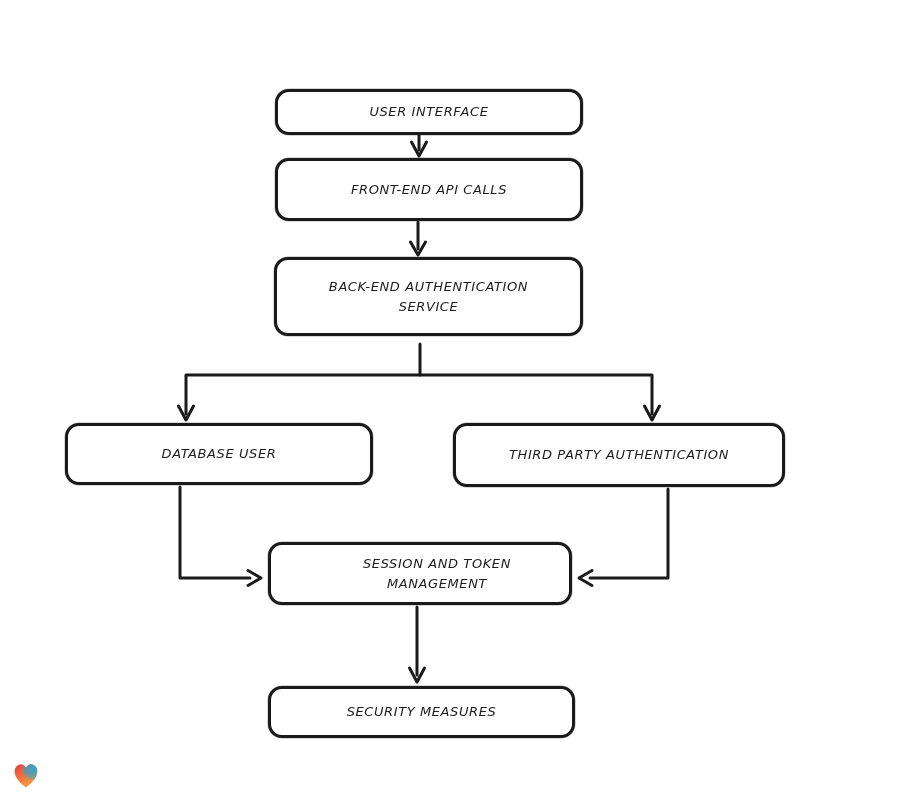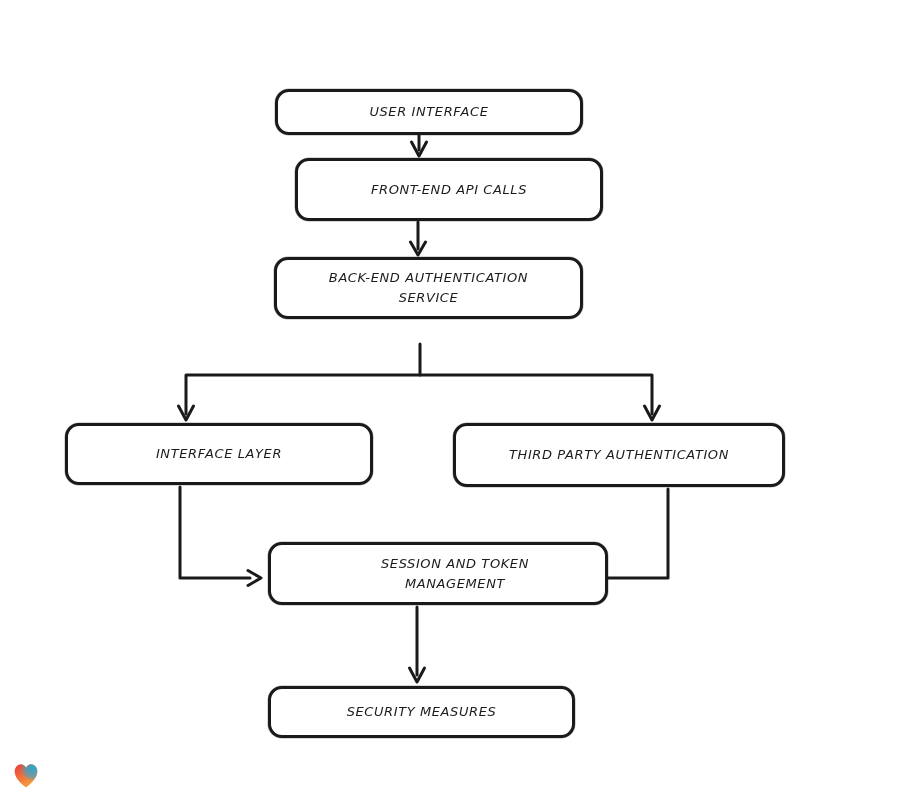--- a/index.html
+++ b/index.html
@@ -35,25 +35,25 @@
     font-style: italic;
     font-size: 13px;
     line-height: 20px;
     letter-spacing: 0.6px;
     color: #1c1c1c;
     white-space: pre-line;
     padding: 0 14px;
   }
   
   .n-user-interface            { left: 275px; top: 45px;  width: 308px; height: 46px; margin-top: 44px; }
-  .n-front-end-api-calls       { left: 275px; top: 158px; width: 308px; height: 63px; margin-left: 20px; }
-  .n-back-end-auth-service     { left: 274px; top: 257px; width: 309px; height: 62px; }
+  .n-front-end-api-calls       { left: 275px; top: 158px; width: 308px; height: 63px; }
+  .n-back-end-auth-service     { left: 274px; top: 257px; width: 309px; height: 79px; }
   .n-database-layer            { left: 65px;  top: 423px; width: 308px; height: 62px; }
   .n-third-party-auth          { left: 453px; top: 423px; width: 332px; height: 64px; }
-  .n-session-token-mgmt        { left: 268px; top: 542px; width: 340px; height: 63px; padding-left: 34px; }
+  .n-session-token-mgmt        { left: 268px; top: 542px; width: 304px; height: 63px; padding-left: 34px; }
   .n-security-measures         { left: 268px; top: 686px; width: 307px; height: 52px; }
 
   .logo {
     position: absolute;
     left: 10px;
     top: 759px;
     width: 32px;
     height: 32px;
   }
 </style>
@@ -106,21 +106,21 @@
   <div class="node n-front-end-api-calls">
     <span class="node-label">FRONT-END API CALLS</span>
   </div>
 
   <div class="node n-back-end-auth-service">
     <span class="node-label">BACK-END AUTHENTICATION
 SERVICE</span>
   </div>
 
   <div class="node n-database-layer">
-    <span class="node-label">INTERFACE LAYER</span>
+    <span class="node-label">DATABASE USER</span>
   </div>
 
   <div class="node n-third-party-auth">
     <span class="node-label">THIRD PARTY AUTHENTICATION</span>
   </div>
 
   <div class="node n-session-token-mgmt">
     <span class="node-label">SESSION AND TOKEN
 MANAGEMENT</span>
   </div>

